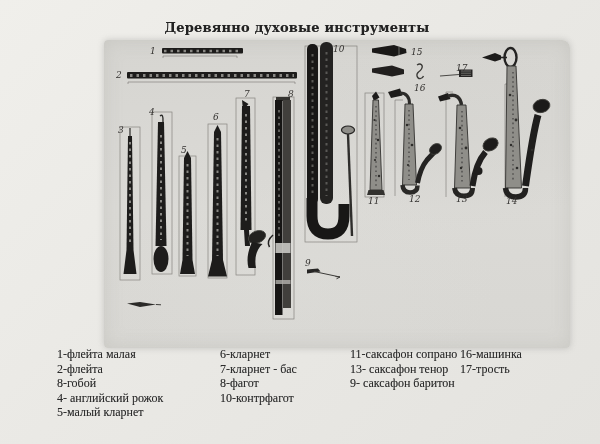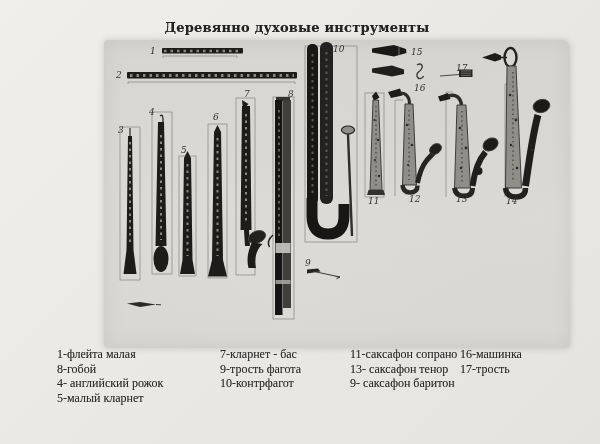--- a/index.html
+++ b/index.html
@@ -231,27 +231,29 @@
       <g>
         <path d="M23,263.5 L36,262 L52,264.5 L36,267 Z" fill="#2b2a28"></path>
         <path d="M52,264.5 L57,264.8" stroke="#3c3b38" stroke-width="1"></path>
       </g>
     </svg>
   </div>
 
   <div class="legend">
     <div class="col c1">
       <p>1-флейта малая</p>
+      <p>2-флейта</p>
       <p>8-гобой</p>
       <p>4- английский рожок</p>
       <p>5-малый кларнет</p>
     </div>
     <div class="col c2">
+      <p>6-кларнет</p>
       <p>7-кларнет - бас</p>
-      <p>9-трость фагота</p>
+      <p>8-фагот</p>
       <p>10-контрфагот</p>
     </div>
     <div class="col c3">
       <p>11-саксафон сопрано</p>
       <p>13- саксафон тенор</p>
       <p>9- саксафон баритон</p>
     </div>
     <div class="col c4">
       <p>16-машинка</p>
       <p>17-трость</p>

